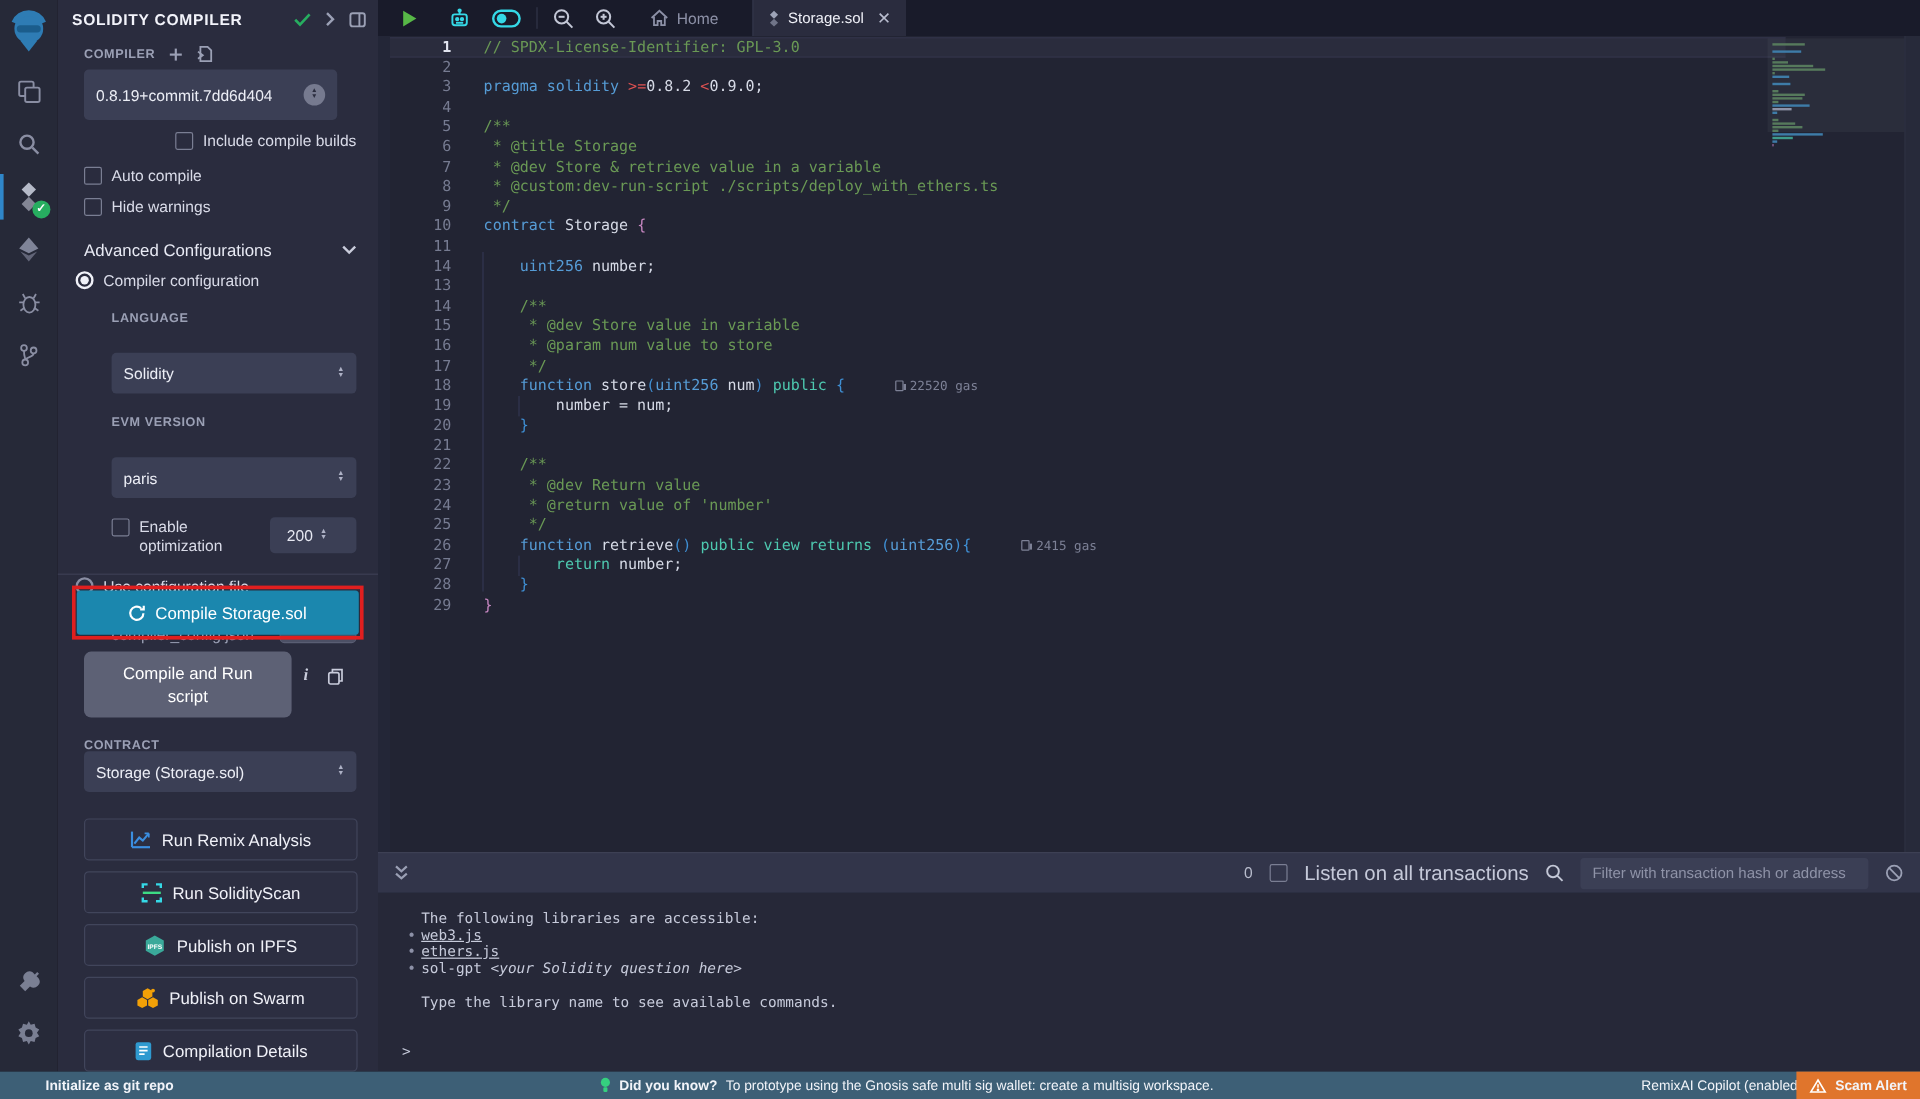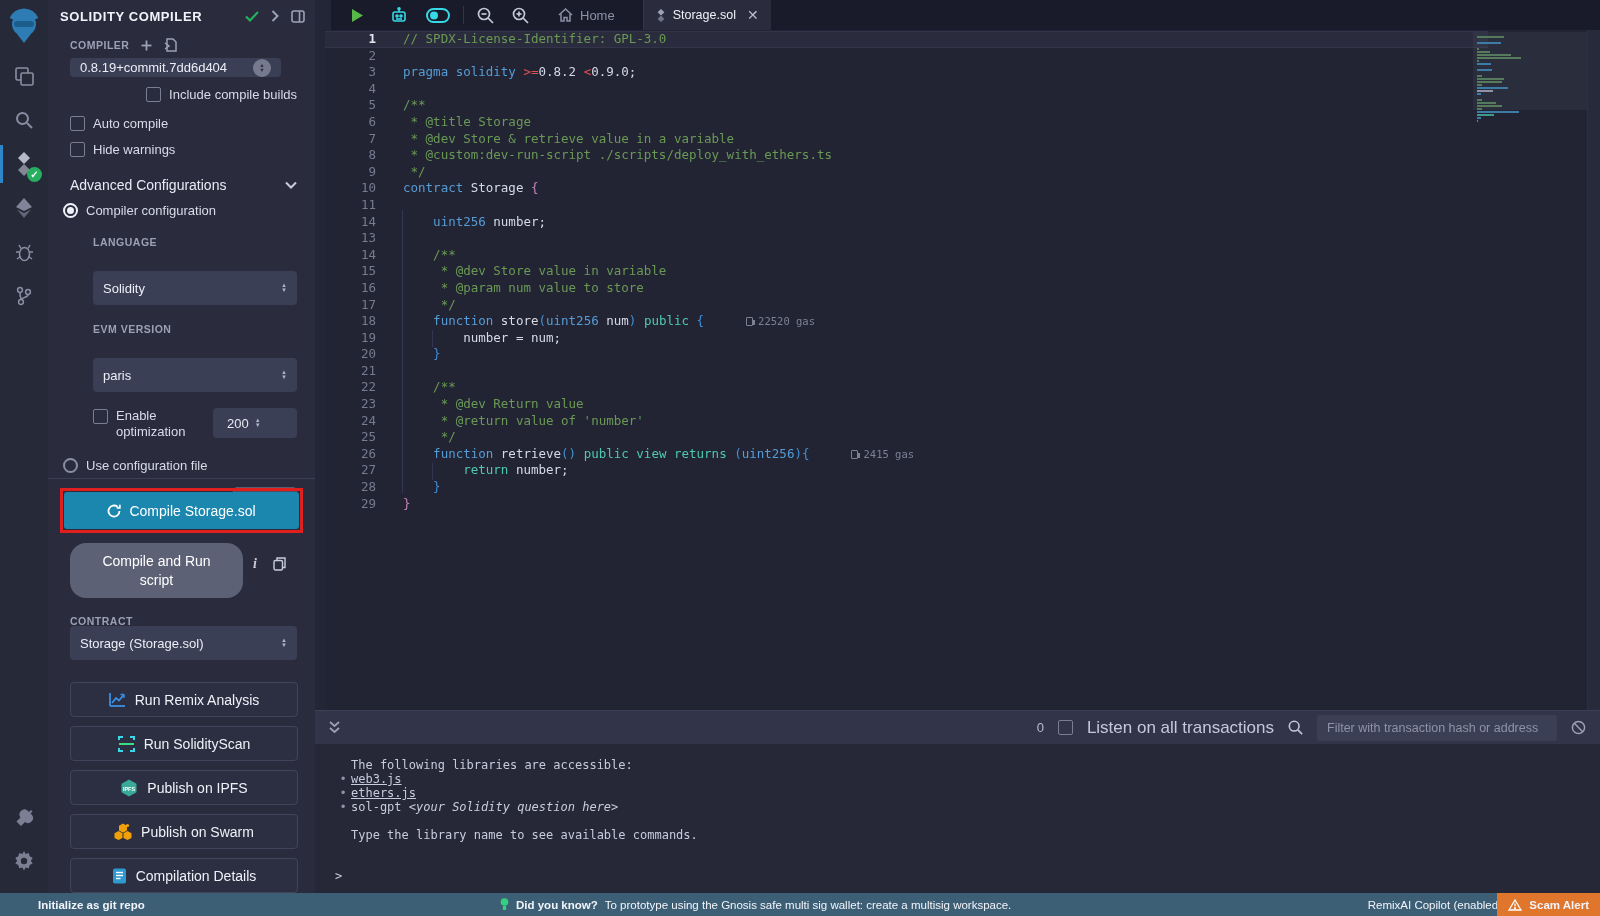--- a/index.html
+++ b/index.html
@@ -20,59 +20,59 @@
   
   .panel{position:absolute;left:48px;top:0;width:267px;height:893px;background:#2a2c3e;z-index:4}
   .p-head{height:32px;display:flex;align-items:center;padding:0 10px 0 12px}
   .p-title{font-size:13px;font-weight:700;letter-spacing:.6px;color:#f2f3fa}
   .p-head .hicons{margin-left:auto;display:flex;align-items:center;gap:12px;color:#9ba0b5}
   .lbl{font-size:10.5px;letter-spacing:.5px;color:#9ba0b5;font-weight:700}
   .row{display:flex;align-items:center}
   .compiler-row{padding:6px 0 0 22px;gap:12px}
   .select{background:#3b3f55;border-radius:4px;color:#eceef6;font-size:13px;display:flex;align-items:center;padding:0 10px;height:31px}
   .select .txt{flex:1;white-space:nowrap;overflow:hidden}
-  .ver-select{margin:6px 34px 0 22px;height:19px}
+  .ver-select{margin:6px 34px 0 22px;height:42px}
   .circ-stepper{width:18px;height:18px;border-radius:50%;background:#767a8f;display:flex;flex-direction:column;align-items:center;justify-content:center;color:#2a2c3e}
   .circ-stepper b{font-size:5.5px;line-height:5px}
   .stepper{display:flex;flex-direction:column;color:#aeb2c6;margin-left:6px}
   .stepper b{font-size:6px;line-height:5.5px;font-weight:400}
   .cb{width:15px;height:15px;border:1px solid #7a7e93;border-radius:2px;background:transparent;flex:none;cursor:pointer}
   .radio{width:15px;height:15px;border:2px solid #8a8ea3;border-radius:50%;flex:none;position:relative;cursor:pointer}
   .radio.sel{border-color:#f0f1f8}
   .radio.sel:after{content:"";position:absolute;inset:2px;border-radius:50%;background:#f0f1f8}
   .cbl{font-size:13px;color:#d9dbe8;margin-left:8px}
   .nightly{justify-content:flex-end;padding:10px 18px 0 0;}
   .chk-row{padding:12px 0 0 22px}
   .adv-head{padding:20px 18px 0 22px;display:flex;align-items:center}
   .adv-title{font-size:14px;color:#e8eaf4}
   .adv-head svg{margin-left:auto;color:#c9ccdb}
   .radio-row{padding:10px 0 0 15px}
   .sub-lbl{padding:14px 0 0 45px}
   .field{margin:21px 18px 0 45px;height:34px}
   .opt-row{padding:16px 18px 0 45px;display:flex;align-items:flex-start}
   .opt-lbl{font-size:13px;color:#d9dbe8;margin-left:8px;line-height:16px;width:92px}
-  .opt-num{margin-left:auto;background:#3b3f55;border-radius:4px;height:30px;display:flex;align-items:center;padding:0 1px 0 14px;font-size:13px;width:84px}
+  .opt-num{margin-left:auto;background:#3b3f55;border-radius:4px;height:30px;display:flex;align-items:center;padding:0 1px 0 14px;font-size:13px;width:72px}
   .cfg-row{padding:14px 18px 0 45px;display:flex;align-items:flex-end}
   .cfg-name{font-size:13px;color:#9ba0b5}
   .change-btn{margin-left:auto;background:#4c5065;border:1px solid #5a5e73;border-radius:4px;color:#fff;font-size:12.5px;font-weight:700;padding:5px 12px;cursor:pointer}
 
   .panel-lower{position:absolute;top:478px;left:0;right:0}
   .sep{height:1px;background:#3c3f54}
   .redbox{position:absolute;top:10px;left:12px;width:243px;height:45px;border:3px solid var(--annotation-red,#e01f1f);display:flex;align-items:center;justify-content:center;padding:1px}
   .compile-btn{width:100%;height:100%;background:var(--accent,#1b87ae);border:none;border-radius:3px;color:#fff;font-size:14px;display:flex;align-items:center;justify-content:center;gap:8px;cursor:pointer}
-  .tooltip{position:absolute;top:65px;left:22px;width:173px;height:55px;background:#5d6175;border-radius:16px;color:#fff;font-size:14px;display:flex;align-items:center;justify-content:center;text-align:center;padding:4px 14px;line-height:19px}
+  .tooltip{position:absolute;top:65px;left:22px;width:173px;height:55px;background:#5d6175;border-radius:6px;color:#fff;font-size:14px;display:flex;align-items:center;justify-content:center;text-align:center;padding:4px 14px;line-height:19px}
   .tt-icons{position:absolute;top:78px;left:205px;display:flex;gap:16px;color:#c9ccdb;align-items:center}
   .i-glyph{font-family:"Liberation Serif",serif;font-style:italic;font-weight:700;font-size:14px}
   .contract-lbl{position:absolute;top:133px;left:22px}
   .contract-sel{position:absolute;top:148px;left:22px;width:227px;height:34px}
   .act-btn{position:absolute;left:22px;width:228px;height:35px;background:#2c2e41;border:1px solid #41455b;border-radius:4px;color:#f0f1f8;font-size:14px;display:flex;align-items:center;justify-content:center;gap:9px;cursor:pointer}
 
   
   .main{position:absolute;left:315px;top:0;right:0;height:893px;background:#232637}
-  .topbar{position:absolute;left:16px;right:0;top:0;height:30px;background:#191b2a;display:flex;align-items:center}
+  .topbar{position:absolute;left:0;right:0;top:0;height:30px;background:#191b2a;display:flex;align-items:center}
   .tb-i{display:flex;align-items:center;justify-content:center;height:30px;padding:0 9px;cursor:pointer}
   .tb-sep{width:1px;height:18px;background:#32354a;margin:0 4px}
   .home-tab{display:flex;align-items:center;gap:7px;color:#8d91a7;font-size:13px;padding:0 14px;height:30px;cursor:pointer}
   .tab{display:flex;align-items:center;gap:7px;background:#2a2c3e;height:30px;padding:0 12px;color:#f0f1f8;font-size:12.5px;border-left:1px solid #32354a;cursor:pointer}
   .tab .x{color:#b9bdcf;font-size:14px;margin-left:4px}
 
   .editor{position:absolute;left:10px;right:0;top:30px;height:680px;background:#222433;font-family:"DejaVu Sans Mono","Liberation Mono",monospace;font-size:12.5px}
   .curline{position:absolute;left:0;right:112px;top:1px;height:17px;background:#2a2c3d;border-top:1px solid #32344a;border-bottom:1px solid #32344a}
   .gutter{position:absolute;left:0;top:1px;width:65px;color:#767b91;text-align:right}
   .gutter .ln{height:16.6px;line-height:16.6px;padding-right:14px}

